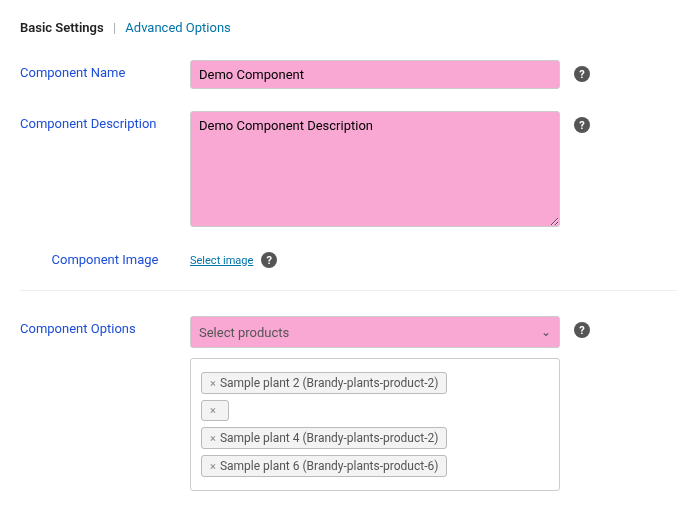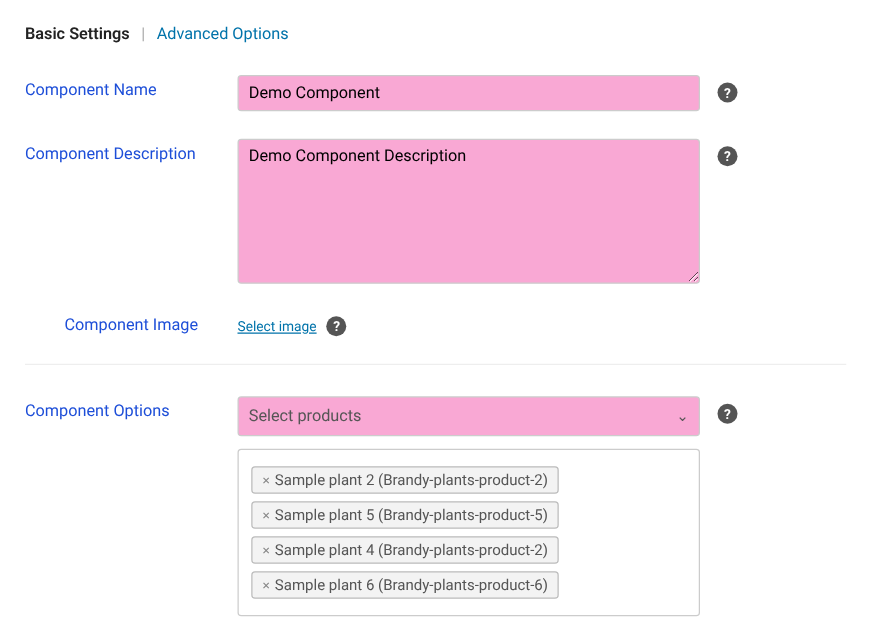--- a/index.html
+++ b/index.html
@@ -74,21 +74,20 @@
           <span class="chev">⌄</span>
         </div>
       </div>
       <span class="help">?</span>
     </div>
     <div class="tags-box" id="tags-box"><div class="tag">
           <span class="tag-x">×</span>
           <span>Sample plant 2 (Brandy-plants-product-2)</span>
         </div><br><div class="tag">
           <span class="tag-x">×</span>
-          <span>Sample plant 5 (Brandy-plants-product-5)</span>
         </div><br><div class="tag">
           <span class="tag-x">×</span>
           <span>Sample plant 4 (Brandy-plants-product-2)</span>
         </div><br><div class="tag">
           <span class="tag-x">×</span>
           <span>Sample plant 6 (Brandy-plants-product-6)</span>
         </div><br></div>
   </div>
 </div>
 

